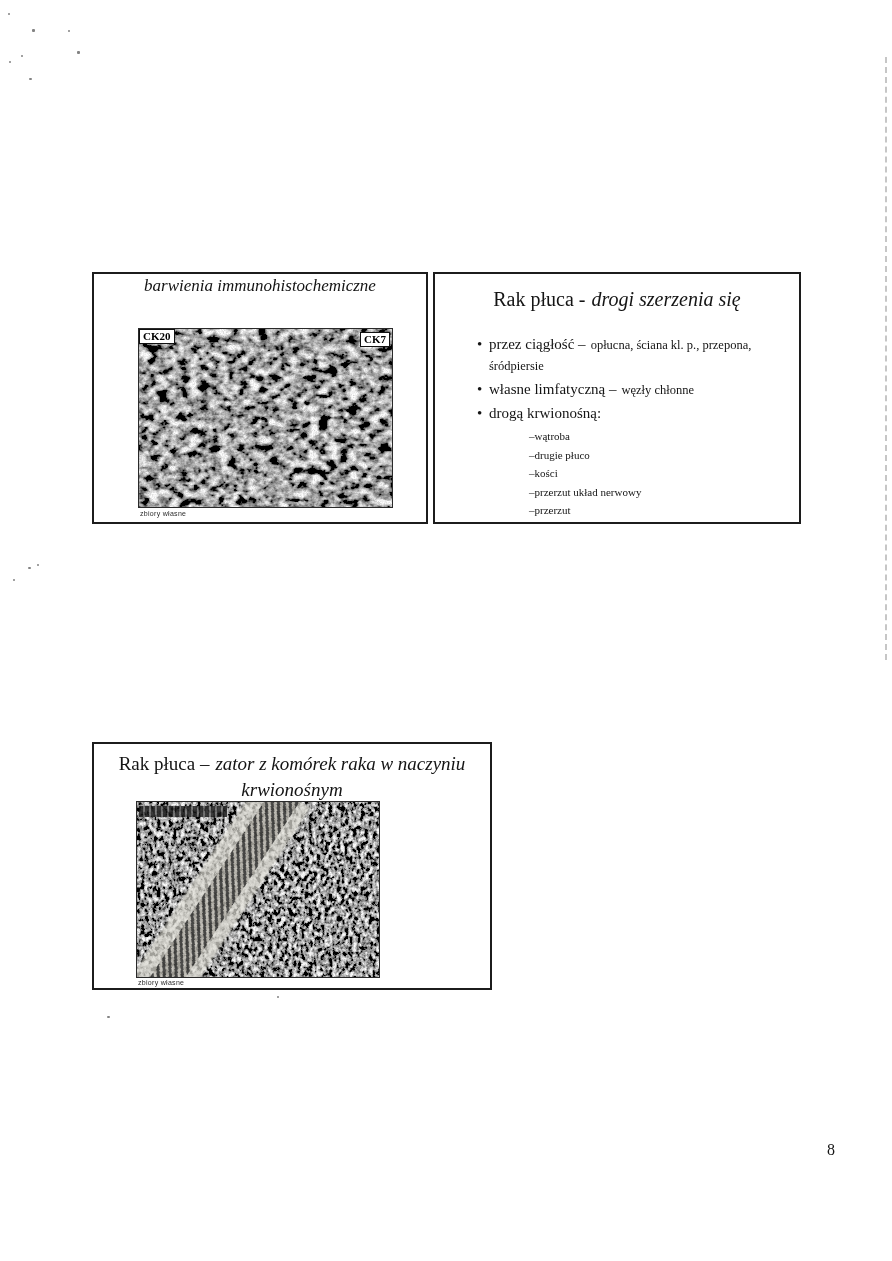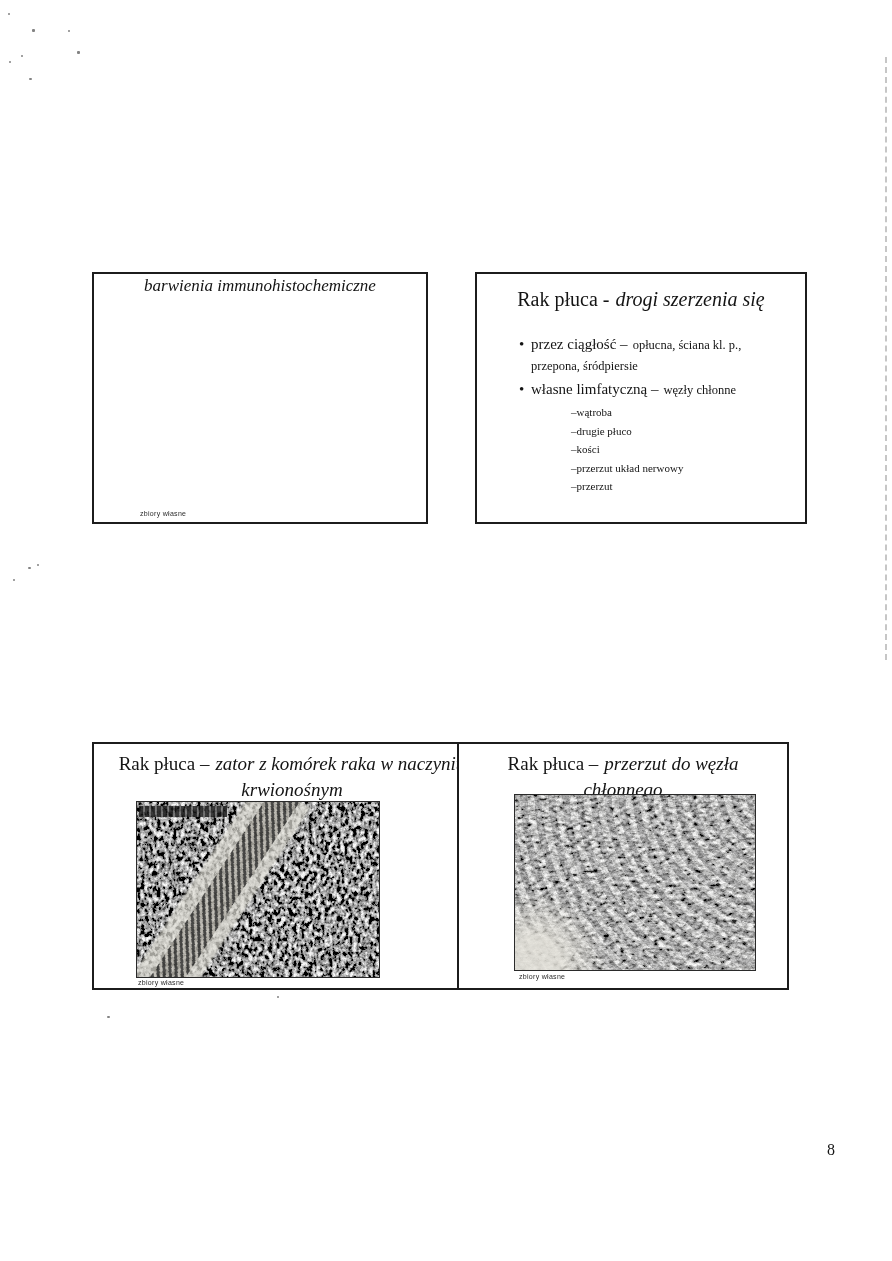--- a/index.html
+++ b/index.html
@@ -6,21 +6,21 @@
   .page{
     position:relative; width:892px; height:1261px; background:#ffffff;
     font-family:"Liberation Serif", serif; color:#141414; overflow:hidden;
     margin:0 auto;
   }
   
   .slide{
     position:absolute; background:#fff; border:2px solid #1c1c1c; box-sizing:border-box;
   }
   .slide-1{left:92px; top:272px; width:336px; height:252px;}
-  .slide-2{left:475px; top:272px; width:332px; height:252px;}
+  .slide-2{left:433px; top:272px; width:368px; height:252px;}
   .slide-3{left:92px; top:742px; width:400px; height:248px;}
   .slide-4{left:457px; top:742px; width:332px; height:248px;}
 
   .t-center{text-align:center;}
   .title-lg{font-size:21px; line-height:24px; margin-top:8px; letter-spacing:.2px;}
   .subtitle{font-size:17px; font-style:italic; line-height:20px; margin-top:2px;}
   .title-mixed{font-size:20px; line-height:26px; margin-top:12px; padding:0 10px;}
   .title-mixed-sm{font-size:19px; line-height:26px; margin-top:7px; padding:0 8px;}
   .tmain{font-style:normal; margin-right:6px;}
   .tital{font-style:italic;}
@@ -125,33 +125,43 @@
   <div class="speck" style="left:29px;top:78px;width:3px;height:2px"></div>
   <div class="speck" style="left:28px;top:567px;width:3px;height:2px"></div>
   <div class="speck" style="left:37px;top:564px;width:2px;height:2px"></div>
   <div class="speck" style="left:13px;top:579px;width:2px;height:2px"></div>
   <div class="speck" style="left:107px;top:1016px;width:3px;height:2px"></div>
   <div class="speck" style="left:277px;top:996px;width:2px;height:2px"></div>
   <div class="edge-dash"></div>
 
   <div class="slide slide-1">
     <div class="t-center subtitle">barwienia immunohistochemiczne</div>
+    <div class="photo photo-1">
+      <svg preserveAspectRatio="none">
+          <rect x="0" y="0" width="100%" height="100%" filter="url(#f1)"></rect>
+        </svg>
+      <span class="imglabel lft">CK20</span>
+      <span class="imglabel rgt">CK7</span>
+    </div>
     <div class="caption cap-1">zbiory własne</div>
   </div>
 
   <div class="slide slide-2">
     <div class="t-center title-mixed">
       <span class="tmain">Rak płuca -</span><span class="tital">drogi szerzenia się</span>
     </div>
     <div class="bullets">
       <div class="bullet">
         <span class="b-lead">przez ciągłość –</span><span class="b-rest">opłucna, ściana kl. p., przepona, śródpiersie</span>
       </div>
       <div class="bullet">
         <span class="b-lead">własne limfatyczną –</span><span class="b-rest">węzły chłonne</span>
+      </div>
+      <div class="bullet">
+        <span class="b-lead">drogą krwionośną:</span><span class="b-rest"></span>
       </div>
       <div class="sub-items">
         <div class="sub-item">–wątroba</div>
         <div class="sub-item">–drugie płuco</div>
         <div class="sub-item">–kości</div>
         <div class="sub-item">–przerzut układ nerwowy</div>
         <div class="sub-item">–przerzut</div>
       </div>
     </div>
   </div>
@@ -164,28 +174,15 @@
       <svg preserveAspectRatio="none">
           <rect x="0" y="0" width="100%" height="100%" filter="url(#f3)"></rect>
         </svg>
       <div class="band"></div>
       <div class="band-core"></div>
       <div class="illegible"></div>
     </div>
     <div class="caption cap-3">zbiory własne</div>
   </div>
 
-  <div class="slide slide-4">
-    <div class="t-center title-mixed-sm">
-      <span class="tmain">Rak płuca –</span><span class="tital">przerzut do węzła chłonnego</span>
-    </div>
-    <div class="photo photo-4">
-      <svg preserveAspectRatio="none">
-          <rect x="0" y="0" width="100%" height="100%" filter="url(#f4)"></rect>
-        </svg>
-      <div class="arcs"></div>
-      <div class="corner-light"></div>
-    </div>
-    <div class="caption cap-4">zbiory własne</div>
-  </div>
 
   <div class="page-number">8</div>
 </div>
 
 </body></html>

